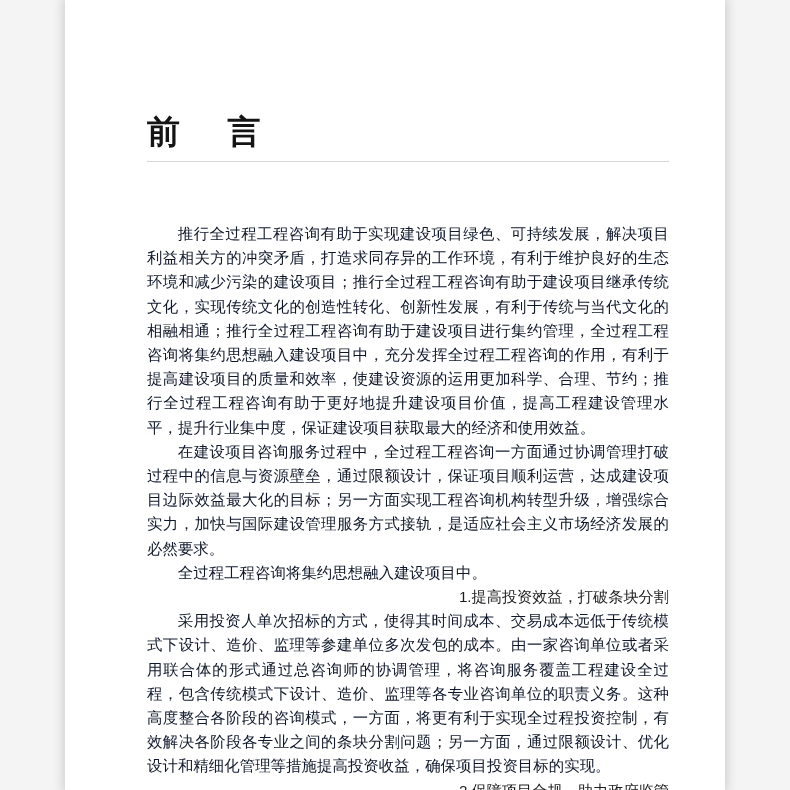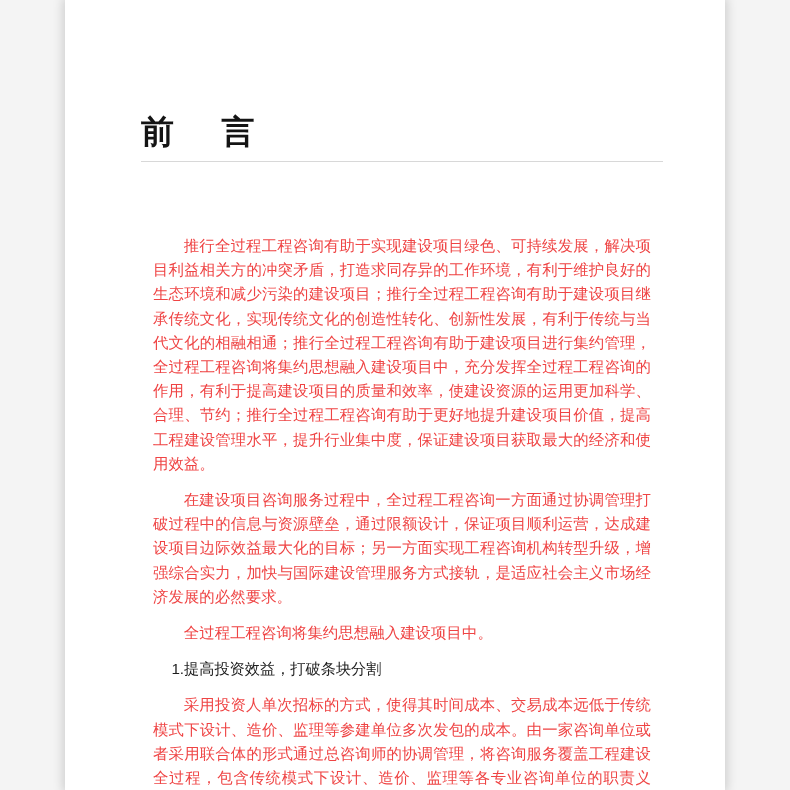--- a/index.html
+++ b/index.html
@@ -29,21 +29,21 @@
     top: 0;
     width: 660px;
     height: 790px;
     background: #ffffff;
     box-shadow: 0 0 10px 2px rgba(0,0,0,0.16);
     overflow: hidden;
   }
 
   .page-inner {
     position: absolute;
-    left: 76px;      
+    left: 82px;      
     top: 0;
     width: 522px;    
     height: 790px;
   }
 
   
   .title-block {
     position: absolute;
     top: 112px;
     left: 0;
@@ -69,42 +69,42 @@
 
   
   .body-block {
     position: absolute;
     top: 222px;
     left: 0;
     width: 522px;
   }
 
   p.para {
-    margin: 12px;
+    margin: 0;
     padding: 0;
     font-size: 15.4px;
     line-height: 24.2px;
-    color: #ef4444;
+    color: #0f172a;
     text-align: justify;
     text-justify: inter-character;
     text-indent: 2em;
     font-family: "Liberation Serif", "DejaVu Serif", serif;
     word-break: break-all;
     letter-spacing: 0.004em;
   }
 
   
   p.subhead {
     margin: 0;
     padding: 0;
     font-size: 15.2px;
     line-height: 24.2px;
     color: #1d1d1d;
     text-indent: 2em;
-    text-align: left;
+    text-align: right;
     font-family: "Liberation Sans", "DejaVu Sans", sans-serif;
     word-break: break-all;
   }
 </style>
 </head>
 <body>
 
 <div id="viewport">
   <div class="page">
     <div class="page-inner">

